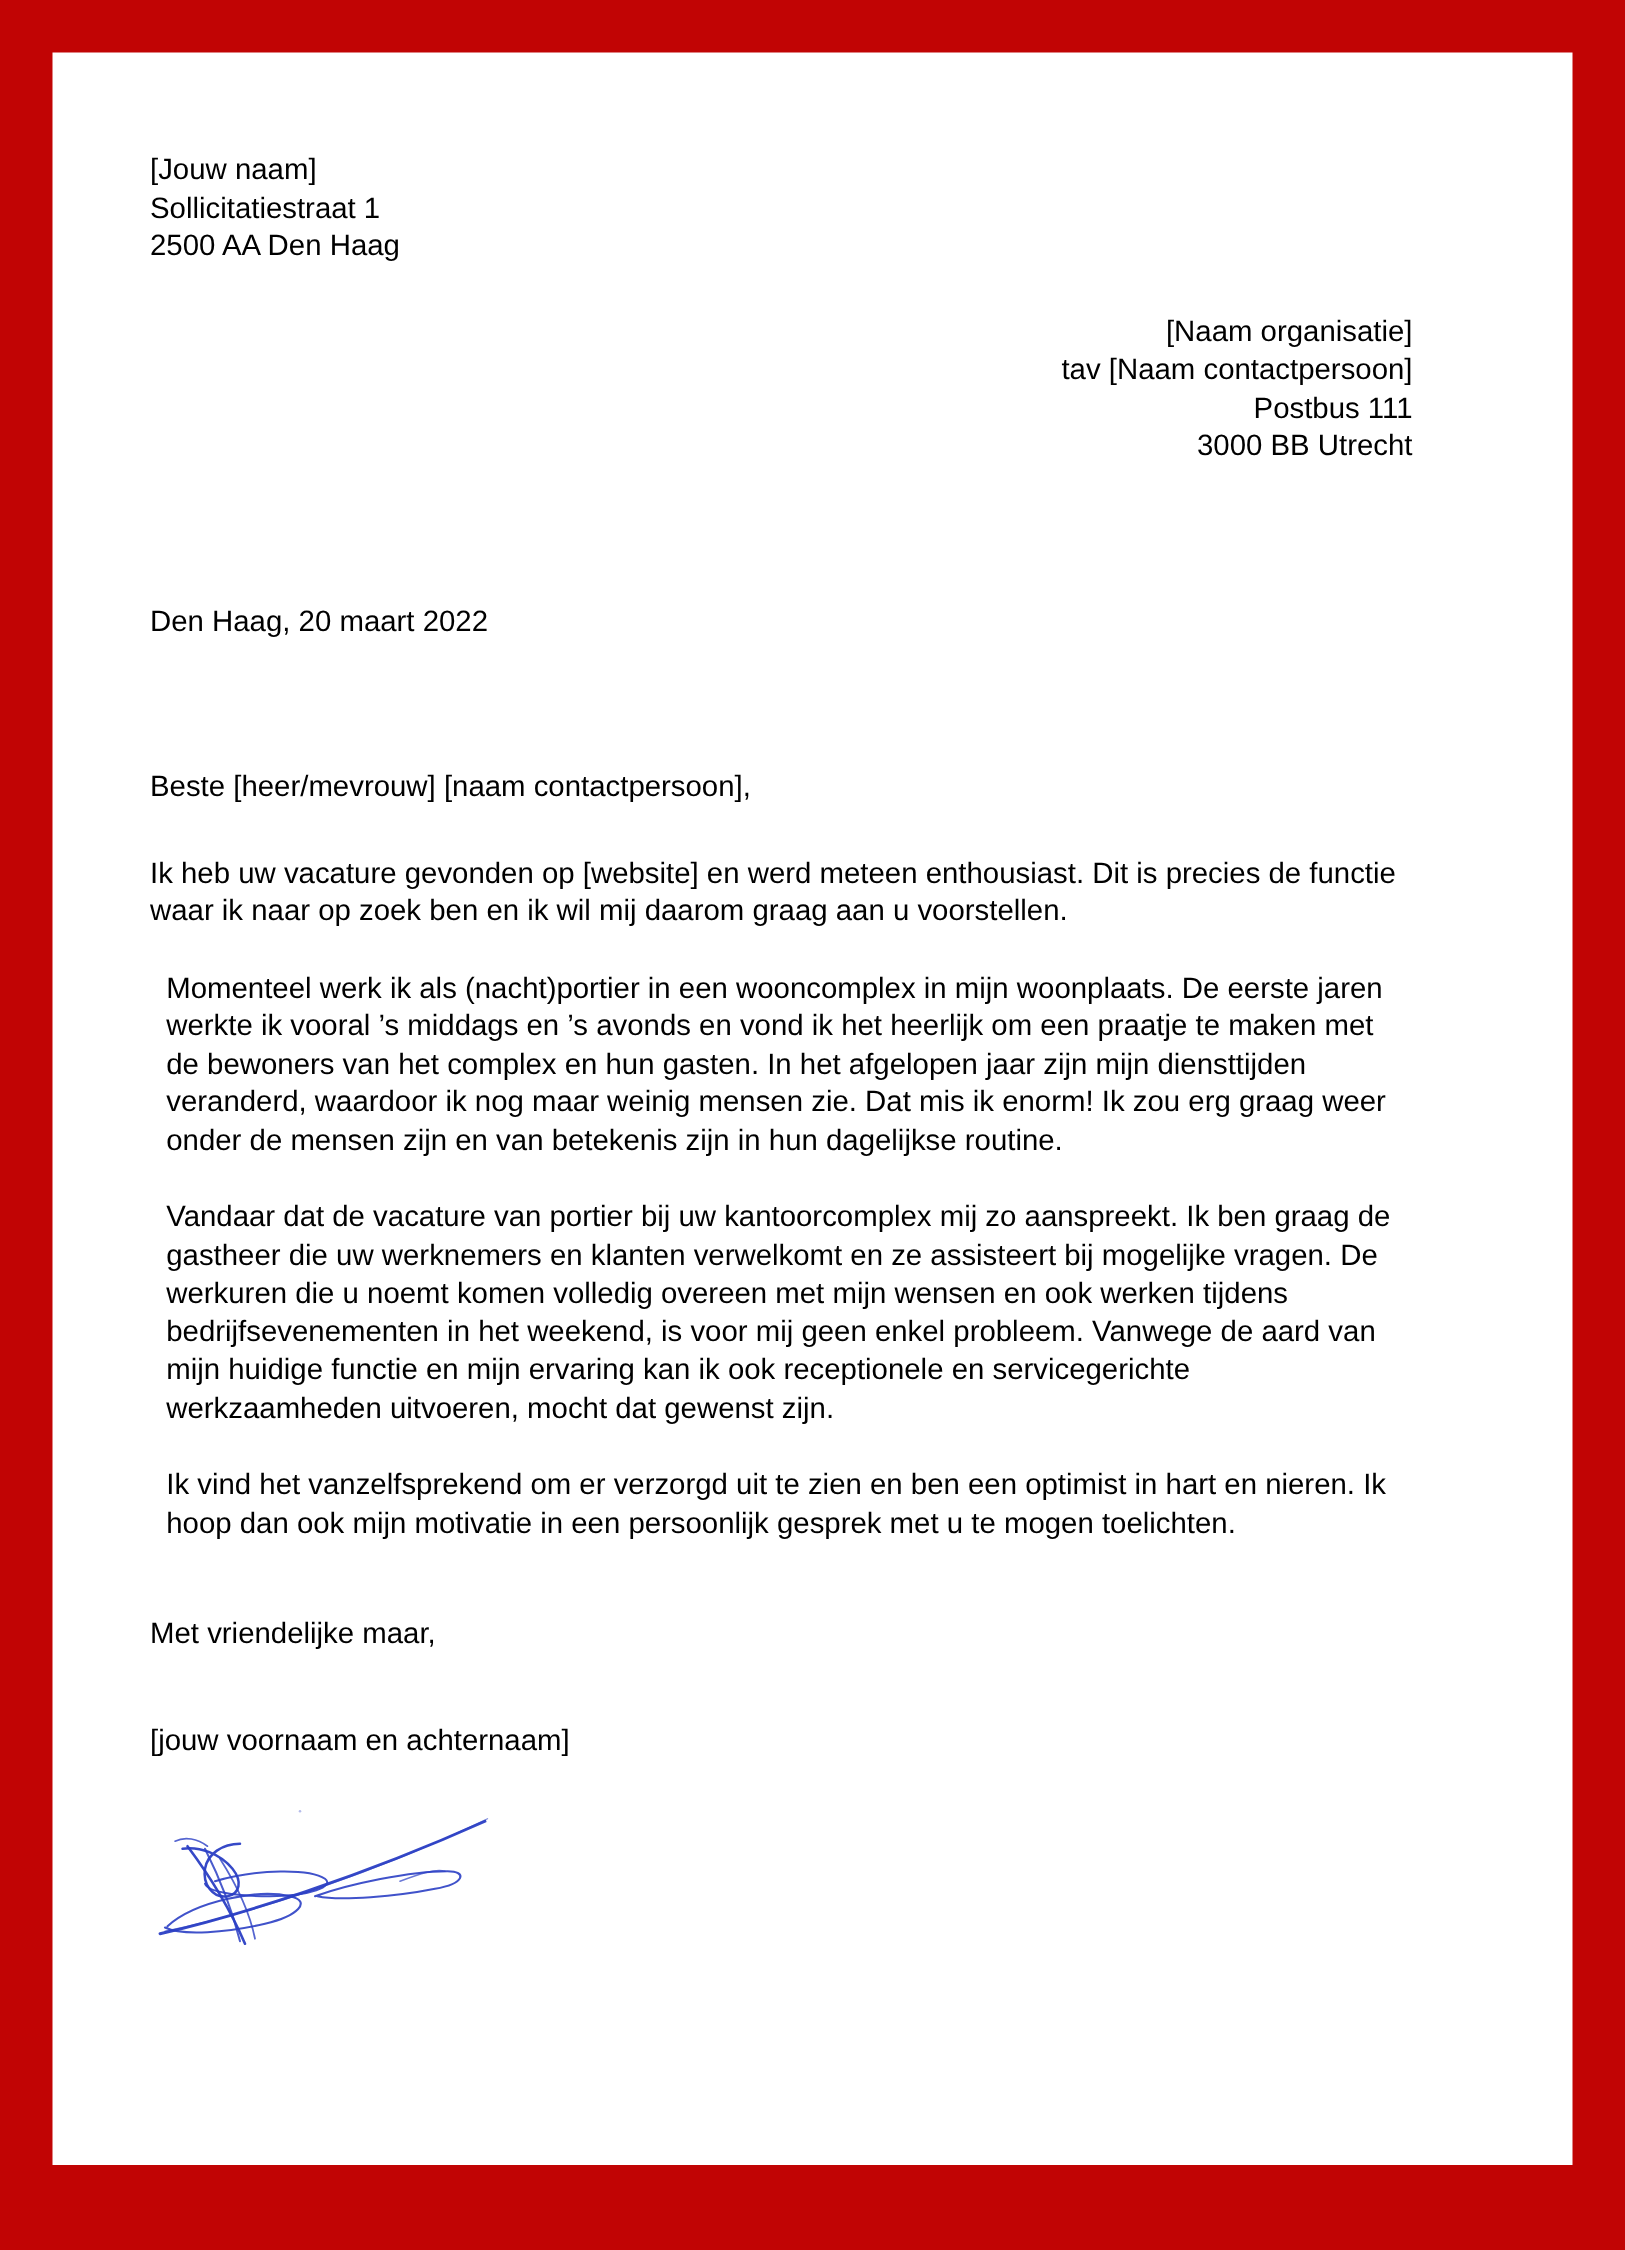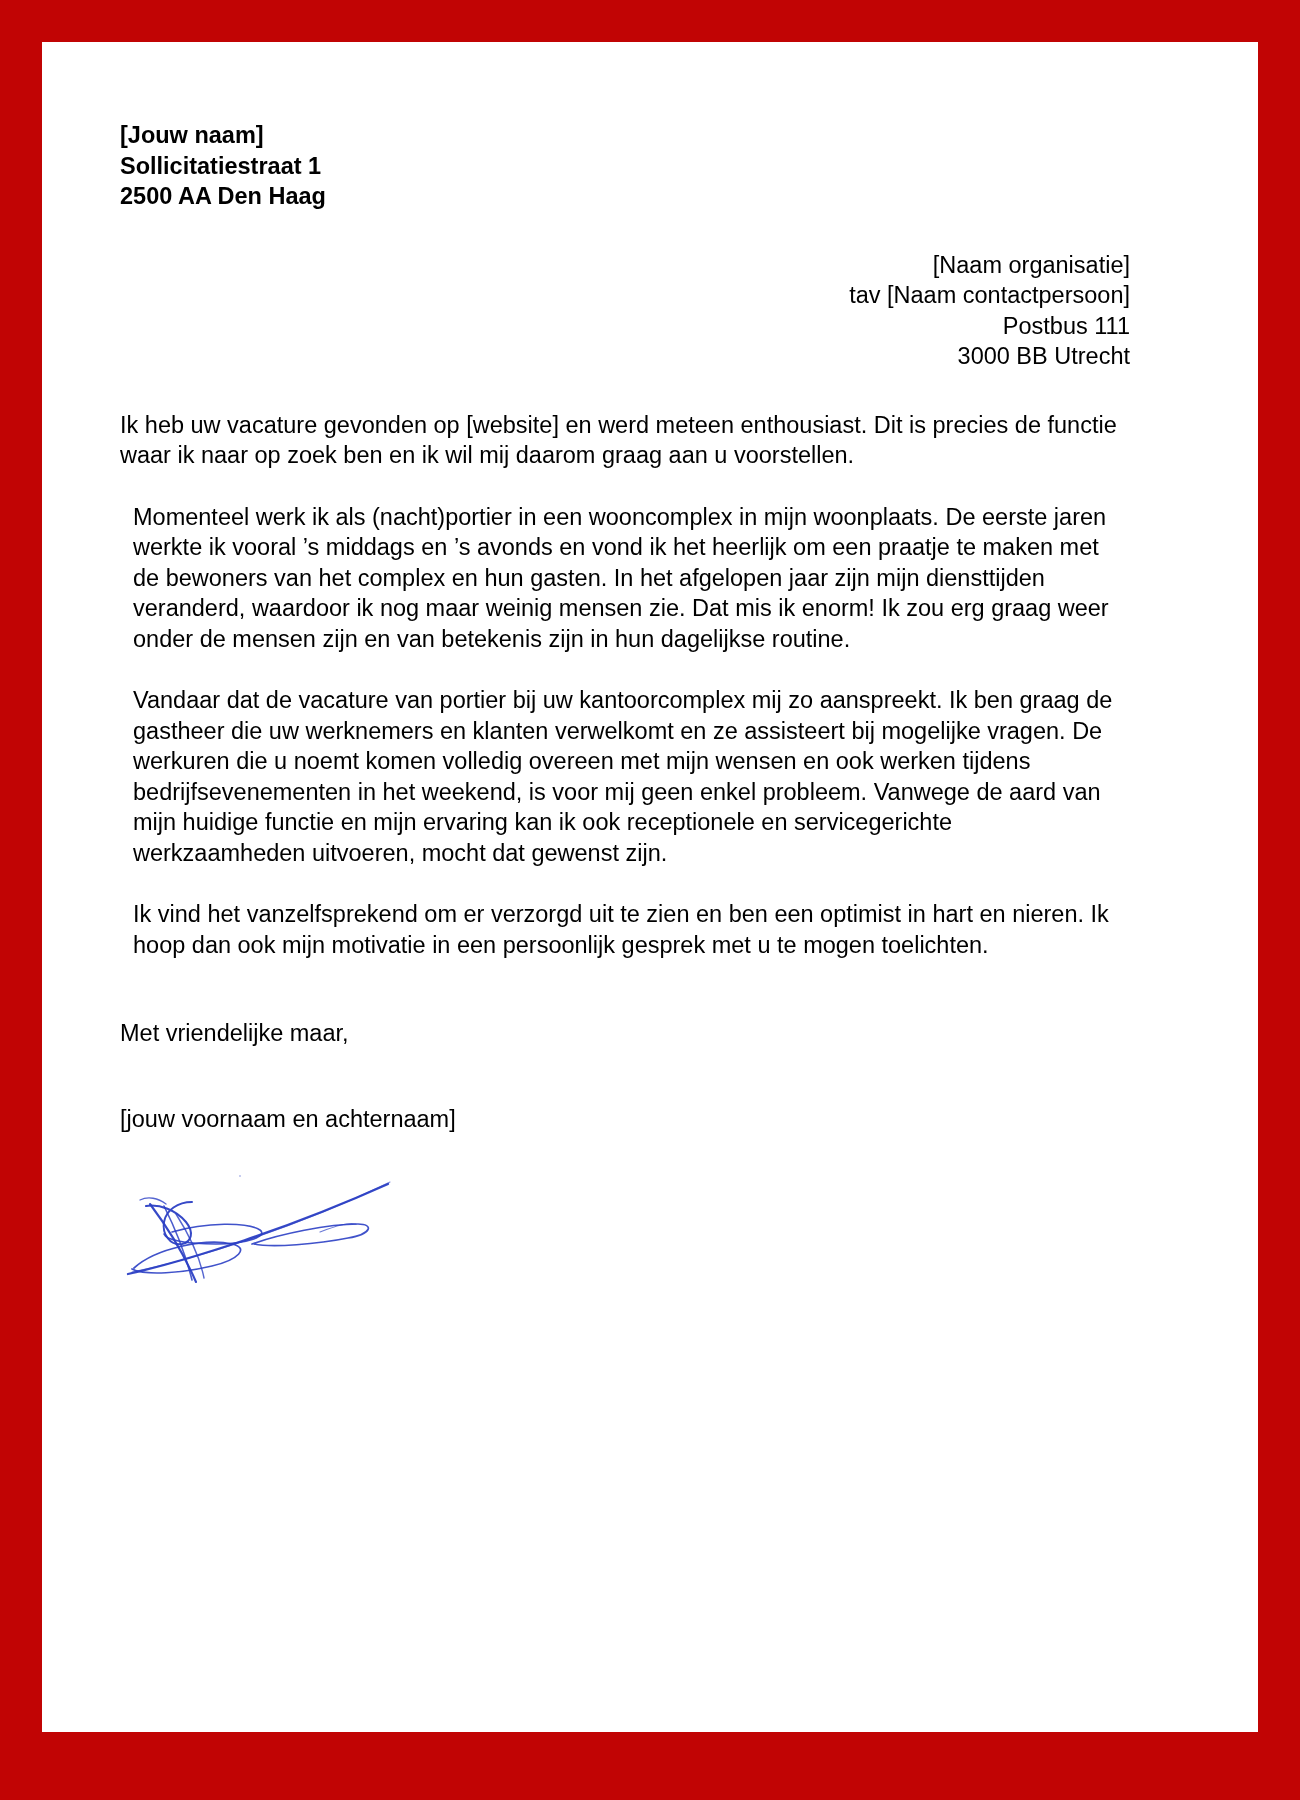--- a/index.html
+++ b/index.html
@@ -43,21 +43,20 @@
     line-height: 30.5px;
     font-family: "Liberation Sans", sans-serif;
   }
 
   .block {
     white-space: pre-line;
   }
 
   .addr-sender {
     margin: 0;
-    font-weight: bold;
   }
   .addr-recipient {
     margin: 38px 0 0 0;
     text-align: right;
   }
   .date-line {
     margin: 110px 0 0 0;
   }
   .salutation {
     margin: 102px 0 0 0;
@@ -98,21 +97,23 @@
 
       <div class="block addr-sender">[Jouw naam]
 Sollicitatiestraat 1
 2500 AA Den Haag</div>
 
       <div class="block addr-recipient">[Naam organisatie]
 tav [Naam contactpersoon]
 Postbus 111
 3000 BB Utrecht</div>
 
+      <div class="date-line">Den Haag, 20 maart 2022</div>
 
+      <div class="salutation">Beste [heer/mevrouw] [naam contactpersoon],</div>
 
       <div class="para para-intro">Ik heb uw vacature gevonden op [website] en werd meteen enthousiast. Dit is precies de functie waar ik naar op zoek ben en ik wil mij daarom graag aan u voorstellen.</div>
 
       <div class="para">Momenteel werk ik als (nacht)portier in een wooncomplex in mijn woonplaats. De eerste jaren werkte ik vooral ’s middags en ’s avonds en vond ik het heerlijk om een praatje te maken met de bewoners van het complex en hun gasten. In het afgelopen jaar zijn mijn diensttijden veranderd, waardoor ik nog maar weinig mensen zie. Dat mis ik enorm! Ik zou erg graag weer onder de mensen zijn en van betekenis zijn in hun dagelijkse routine.</div>
 
       <div class="para">Vandaar dat de vacature van portier bij uw kantoorcomplex mij zo aanspreekt. Ik ben graag de gastheer die uw werknemers en klanten verwelkomt en ze assisteert bij mogelijke vragen. De werkuren die u noemt komen volledig overeen met mijn wensen en ook werken tijdens bedrijfsevenementen in het weekend, is voor mij geen enkel probleem. Vanwege de aard van mijn huidige functie en mijn ervaring kan ik ook receptionele en servicegerichte werkzaamheden uitvoeren, mocht dat gewenst zijn.</div>
 
       <div class="para">Ik vind het vanzelfsprekend om er verzorgd uit te zien en ben een optimist in hart en nieren. Ik hoop dan ook mijn motivatie in een persoonlijk gesprek met u te mogen toelichten.</div>
 
       <div class="closing">Met vriendelijke maar,</div>

